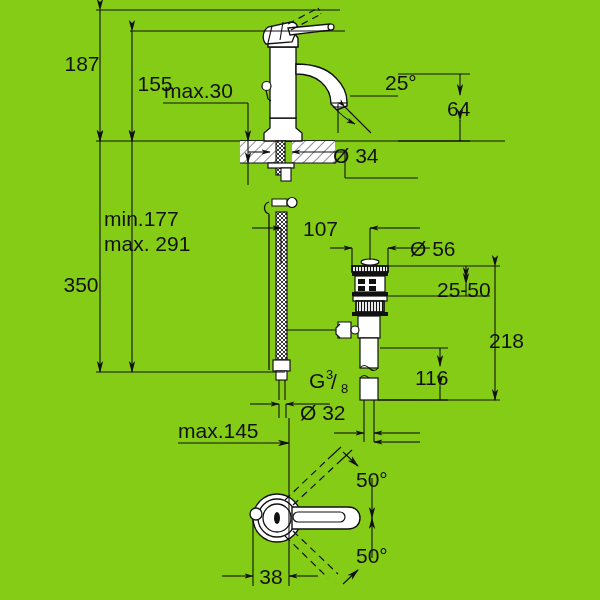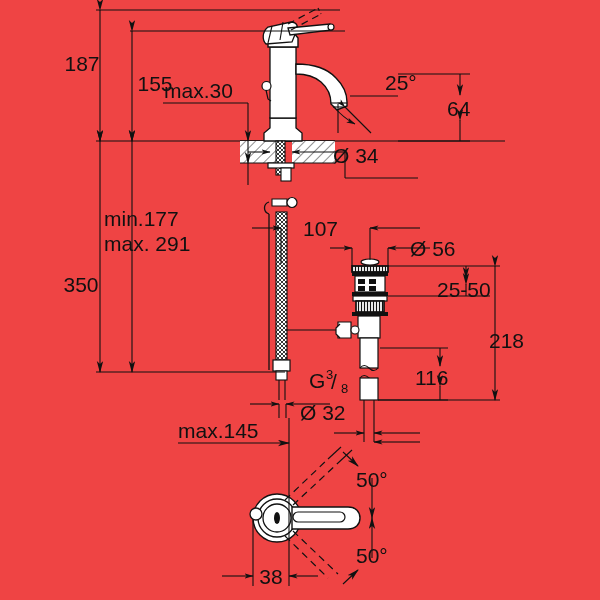--- a/index.html
+++ b/index.html
@@ -1,18 +1,18 @@
 <!DOCTYPE html>
 <html><head>
 <meta charset="utf-8">
 <style>
   html,body{margin:0;padding:0;background:#ffffff;}
   body{width:600px;height:600px;overflow:hidden;
        font-family:"Liberation Sans","DejaVu Sans",sans-serif;color:#1a1a1a;}
-  #stage{position:relative;width:600px;height:600px;background:#ef4444;}
+  #stage{position:relative;width:600px;height:600px;background:#84cc16;}
   svg{display:block;}
   .dimtext{font-family:"Liberation Sans","DejaVu Sans",sans-serif;
            font-size:21px;fill:#111;letter-spacing:0px;}
   .dimtext.small{font-size:13px;}
 </style>
 </head>
 <body>
 
 <div id="stage">
 <svg width="600" height="600" viewBox="0 0 600 600">

